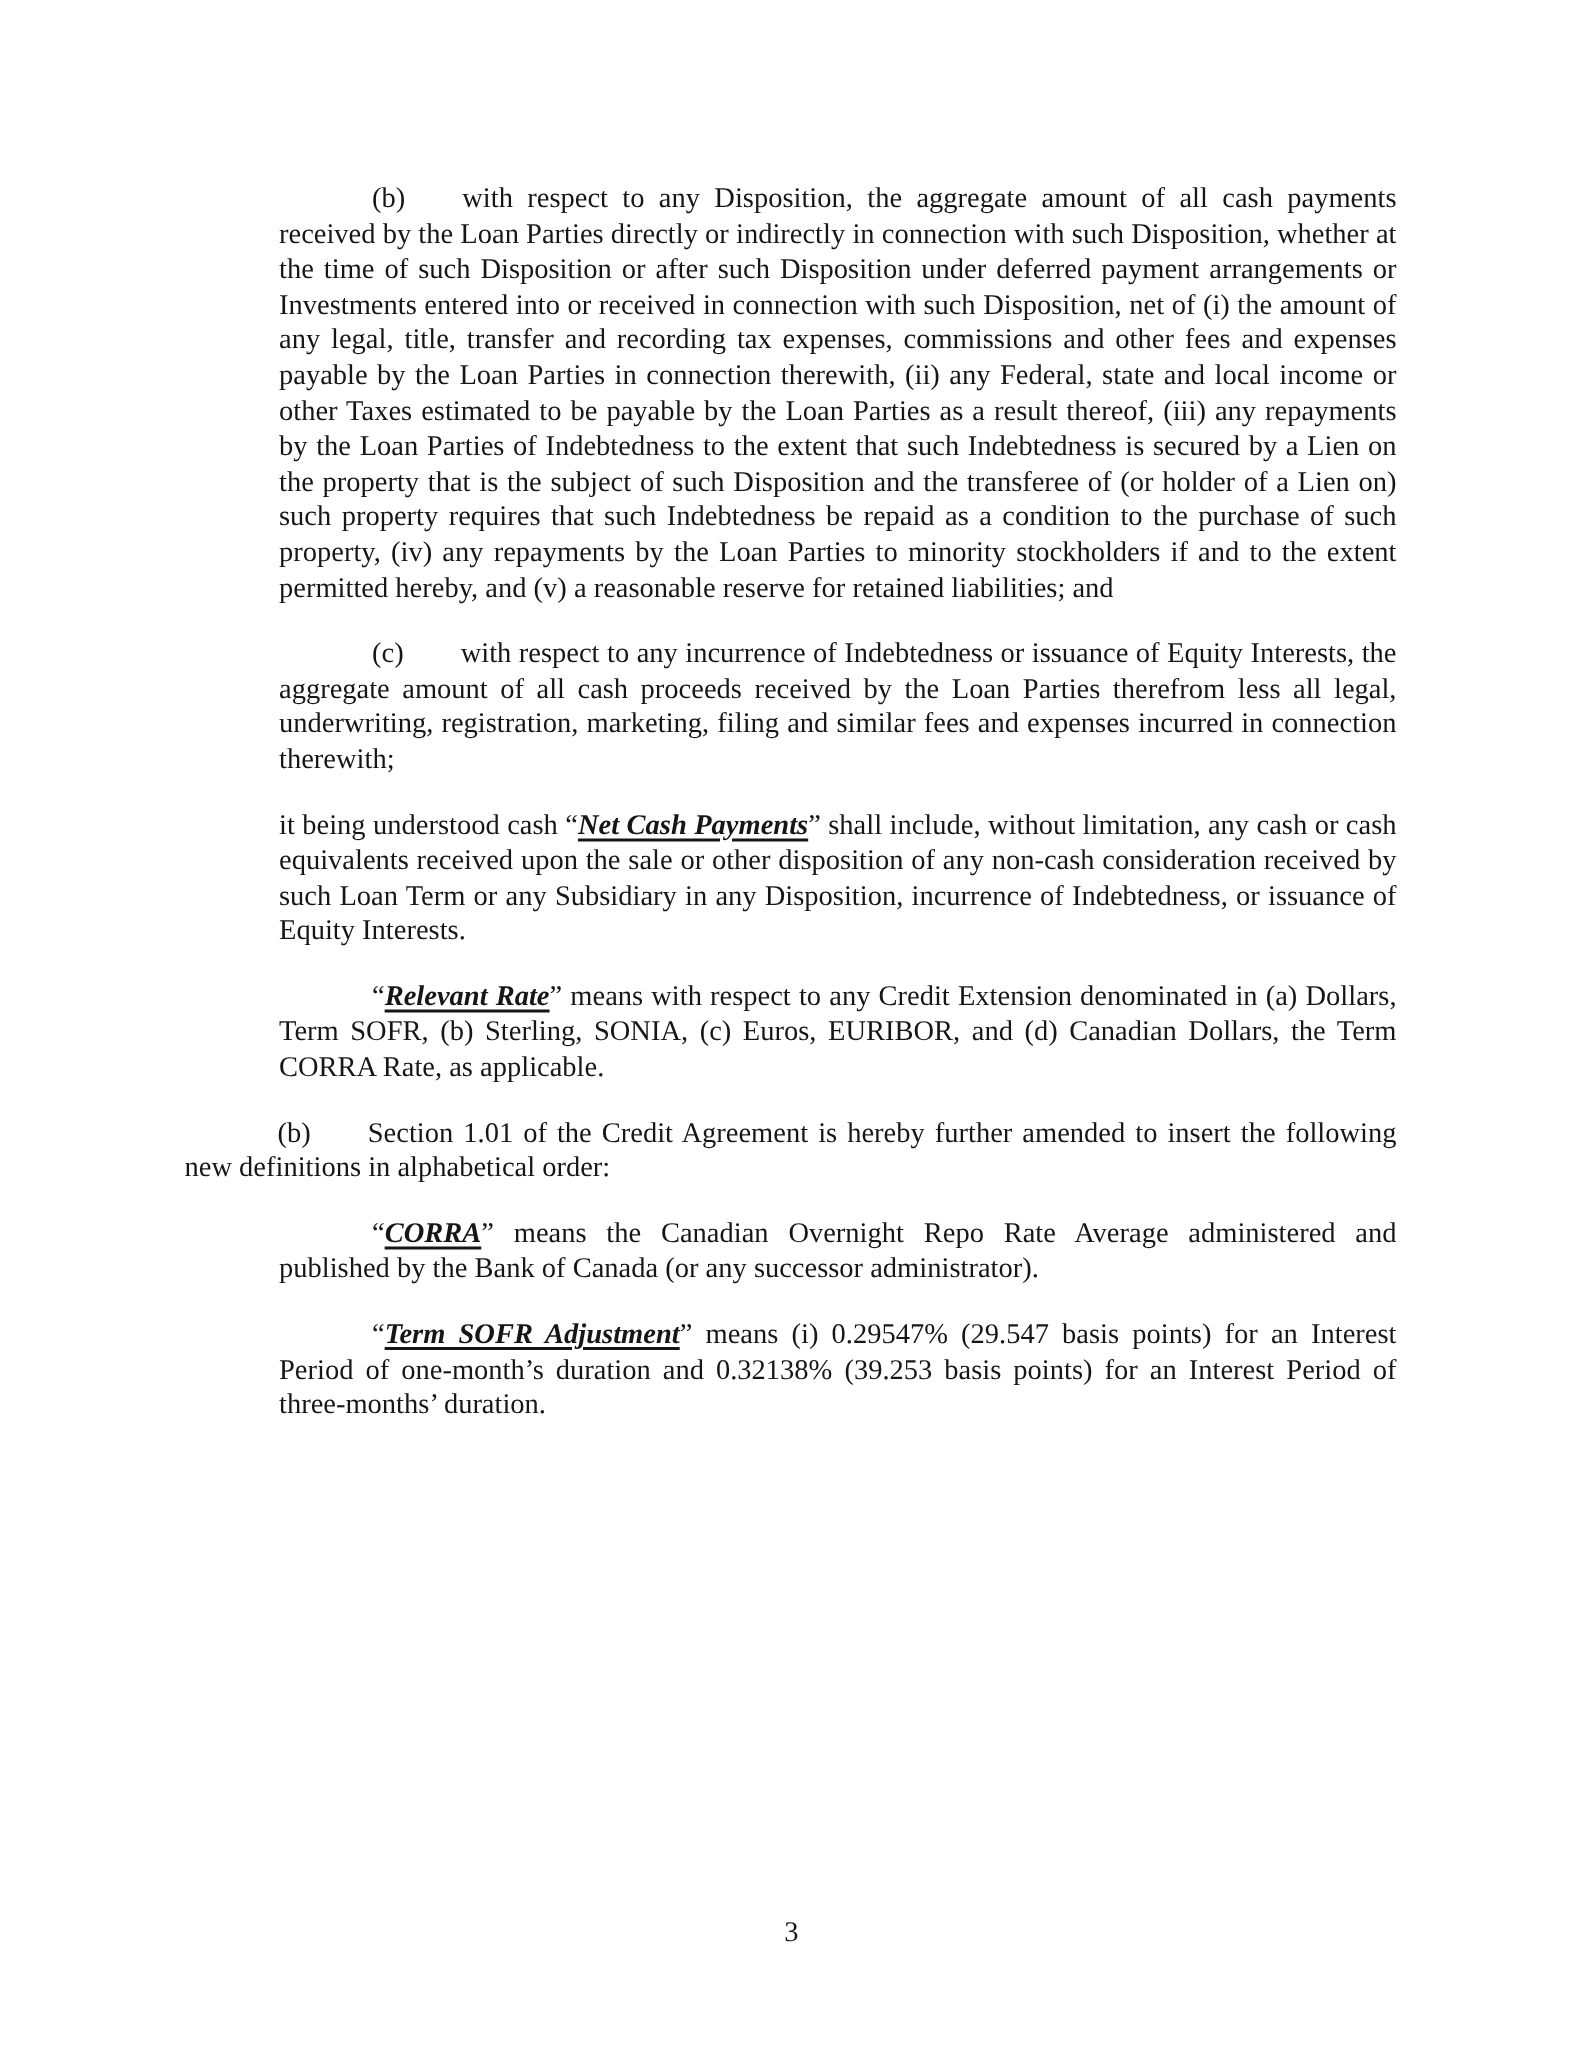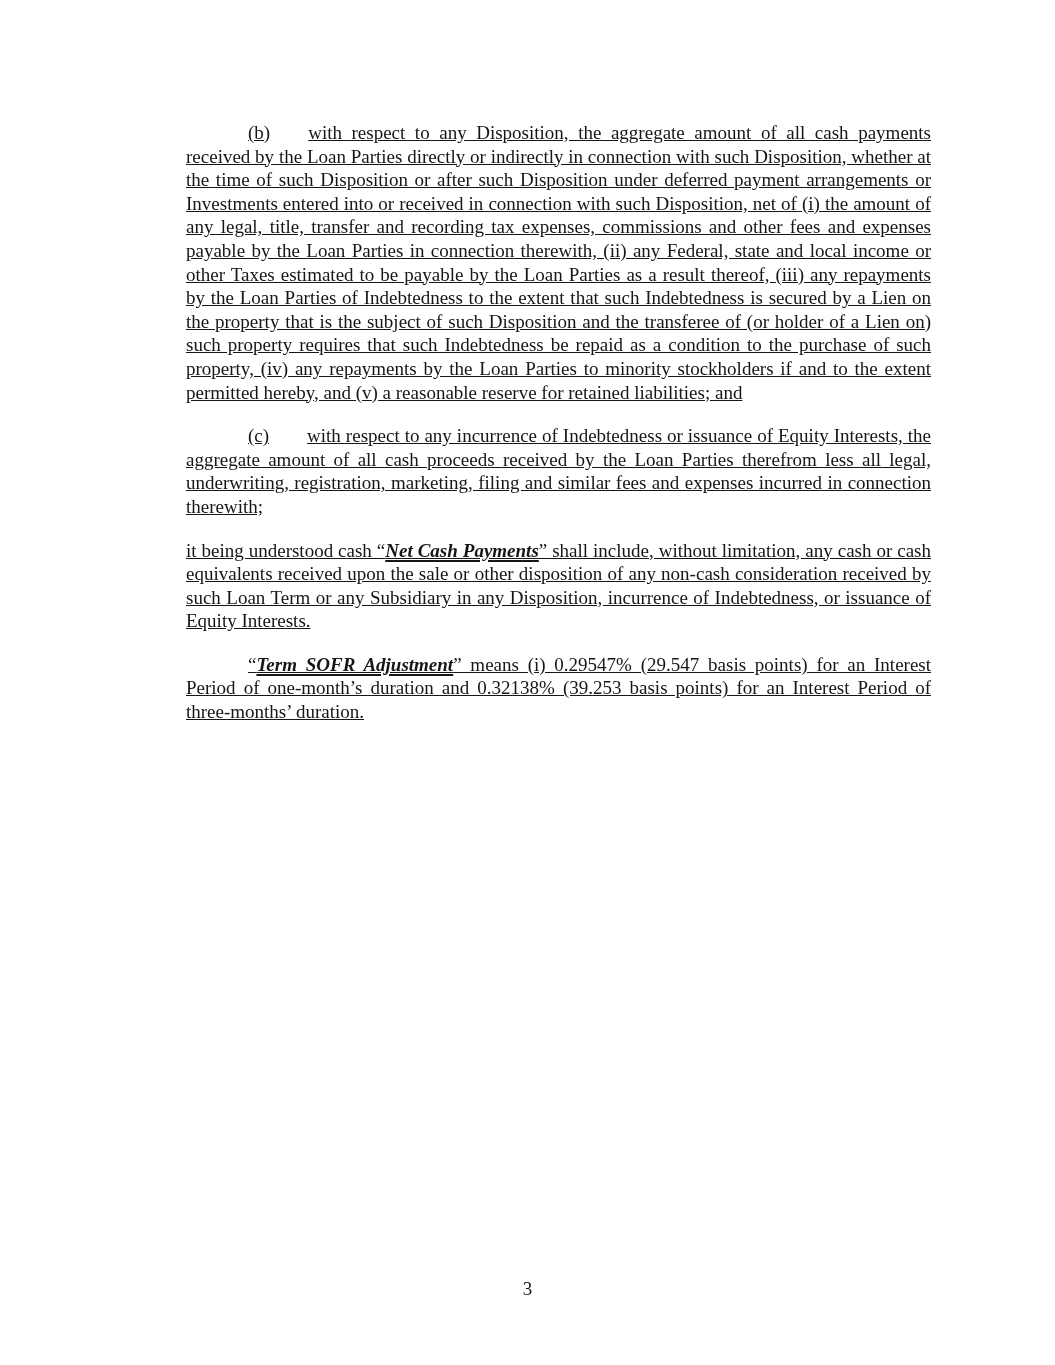--- a/index.html
+++ b/index.html
@@ -19,21 +19,20 @@
   }
   .doc {
     position: absolute;
     left: 123px;
     top: 121px;
     width: 808px;
   }
   p.para {
     margin: 0 0 20px 0;
     text-align: justify;
-    text-decoration: underline;
   }
   p.block {
     margin-left: 63px;
   }
   p.fli {
     text-indent: 62px;
   }
   .tab {
     display: inline-block;
     width: 38px;
@@ -59,23 +58,26 @@
 <body>
 
 <div class="doc">
 
   <p class="para block fli"><span>(b)</span><span class="tab"></span><span>with respect to any Disposition, the aggregate amount of all cash payments received by the Loan Parties directly or indirectly in connection with such Disposition, whether at the time of such Disposition or after such Disposition under deferred payment arrangements or Investments entered into or received in connection with such Disposition, net of (i) the amount of any legal, title, transfer and recording tax expenses, commissions and other fees and expenses payable by the Loan Parties in connection therewith, (ii) any Federal, state and local income or other Taxes estimated to be payable by the Loan Parties as a result thereof, (iii) any repayments by the Loan Parties of Indebtedness to the extent that such Indebtedness is secured by a Lien on the property that is the subject of such Disposition and the transferee of (or holder of a Lien on) such property requires that such Indebtedness be repaid as a condition to the purchase of such property, (iv) any repayments by the Loan Parties to minority stockholders if and to the extent permitted hereby, and (v) a reasonable reserve for retained liabilities; and</span></p>
 
   <p class="para block fli"><span>(c)</span><span class="tab"></span><span>with respect to any incurrence of Indebtedness or issuance of Equity Interests, the aggregate amount of all cash proceeds received by the Loan Parties therefrom less all legal, underwriting, registration, marketing, filing and similar fees and expenses incurred in connection therewith;</span></p>
 
   <p class="para block"><span>it being understood cash “</span><span class="term">Net Cash Payments</span><span>” shall include, without limitation, any cash or cash equivalents received upon the sale or other disposition of any non-cash consideration received by such Loan Term or any Subsidiary in any Disposition, incurrence of Indebtedness, or issuance of Equity Interests.</span></p>
 
+  <p class="para block fli"><span>“</span><span class="term">Relevant Rate</span><span>” means with respect to any Credit Extension denominated in (a) Dollars, Term SOFR, (b) Sterling, SONIA, (c) Euros, EURIBOR, and (d) Canadian Dollars, the Term CORRA Rate, as applicable.</span></p>
+
+  <p class="para fli"><span>(b)</span><span class="tab"></span><span>Section 1.01 of the Credit Agreement is hereby further amended to insert the following new definitions in alphabetical order:</span></p>
 
 
 
-
+  <p class="para block fli"><span>“</span><span class="term">CORRA</span><span>” means the Canadian Overnight Repo Rate Average administered and published by the Bank of Canada (or any successor administrator).</span></p>
 
   <p class="para block fli"><span>“</span><span class="term">Term SOFR Adjustment</span><span>” means (i) 0.29547% (29.547 basis points) for an Interest Period of one-month’s duration and 0.32138% (39.253 basis points) for an Interest Period of three-months’ duration.</span></p>
 
 
 </div>
 
 <div class="pagenum">3</div>
 
 </body></html>

